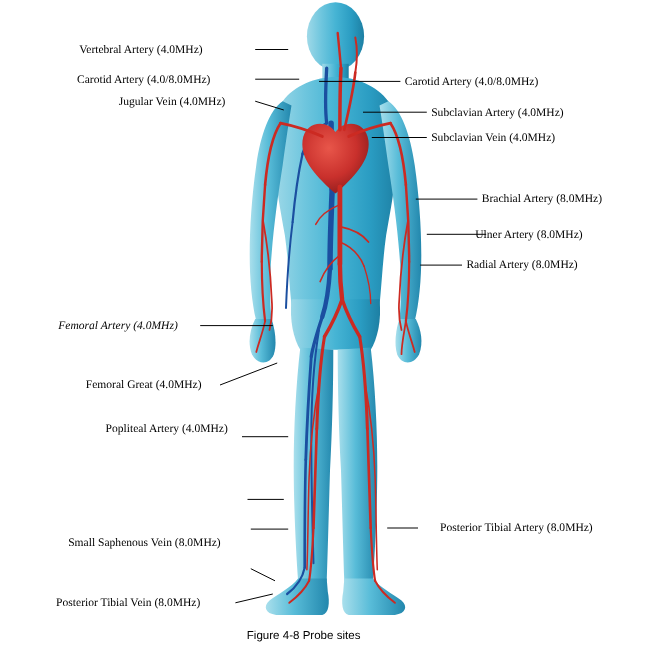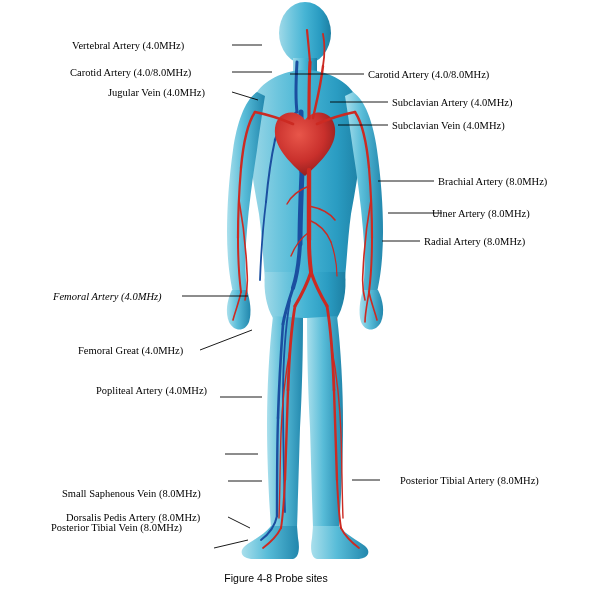--- a/index.html
+++ b/index.html
@@ -239,22 +239,21 @@
     </g>
   </svg>
 
   <div class="label left-anchor" style="left:72px;  top:40px;">Vertebral  Artery  (4.0MHz)</div>
   <div class="label left-anchor" style="left:70px;  top:67px;">Carotid  Artery  (4.0/8.0MHz)</div>
   <div class="label left-anchor" style="left:108px; top:87px;text-align:right;">Jugular Vein (4.0MHz)</div>
   <div class="label left-anchor" style="left:53px;  top:291px;font-style:italic;">Femoral Artery (4.0MHz)</div>
   <div class="label left-anchor" style="left:78px;  top:345px;">Femoral Great (4.0MHz)</div>
   <div class="label left-anchor" style="left:96px;  top:385px;">Popliteal Artery (4.0MHz)</div>
   <div class="label left-anchor" style="left:62px;  top:476px;margin-top:12px;">Small Saphenous Vein (8.0MHz)</div>
-  <div class="label left-anchor" style="left:66px;  top:512px;">Dorsalis Pedis Artery (8.0MHz)</div>
-  <div class="label left-anchor" style="left:51px;  top:522px;">Posterior Tibial Vein (8.0MHz)</div>
+  <div class="label left-anchor" style="left:51px;  top:543px;">Posterior Tibial Vein (8.0MHz)</div>
 
   <div class="label left-anchor" style="left:368px; top:69px;">Carotid Artery (4.0/8.0MHz)</div>
   <div class="label left-anchor" style="left:392px; top:97px;">Subclavian Artery (4.0MHz)</div>
   <div class="label left-anchor" style="left:392px; top:120px;">Subclavian Vein (4.0MHz)</div>
   <div class="label left-anchor" style="left:438px; top:176px;">Brachial Artery (8.0MHz)</div>
   <div class="label left-anchor" style="left:432px; top:208px;">Ulner Artery (8.0MHz)</div>
   <div class="label left-anchor" style="left:424px; top:236px;text-align:center;">Radial Artery (8.0MHz)</div>
   <div class="label left-anchor" style="left:384px; top:475px;margin-left:16px;">Posterior Tibial Artery (8.0MHz)</div>
 
   <div id="caption">Figure 4-8 Probe sites</div>

